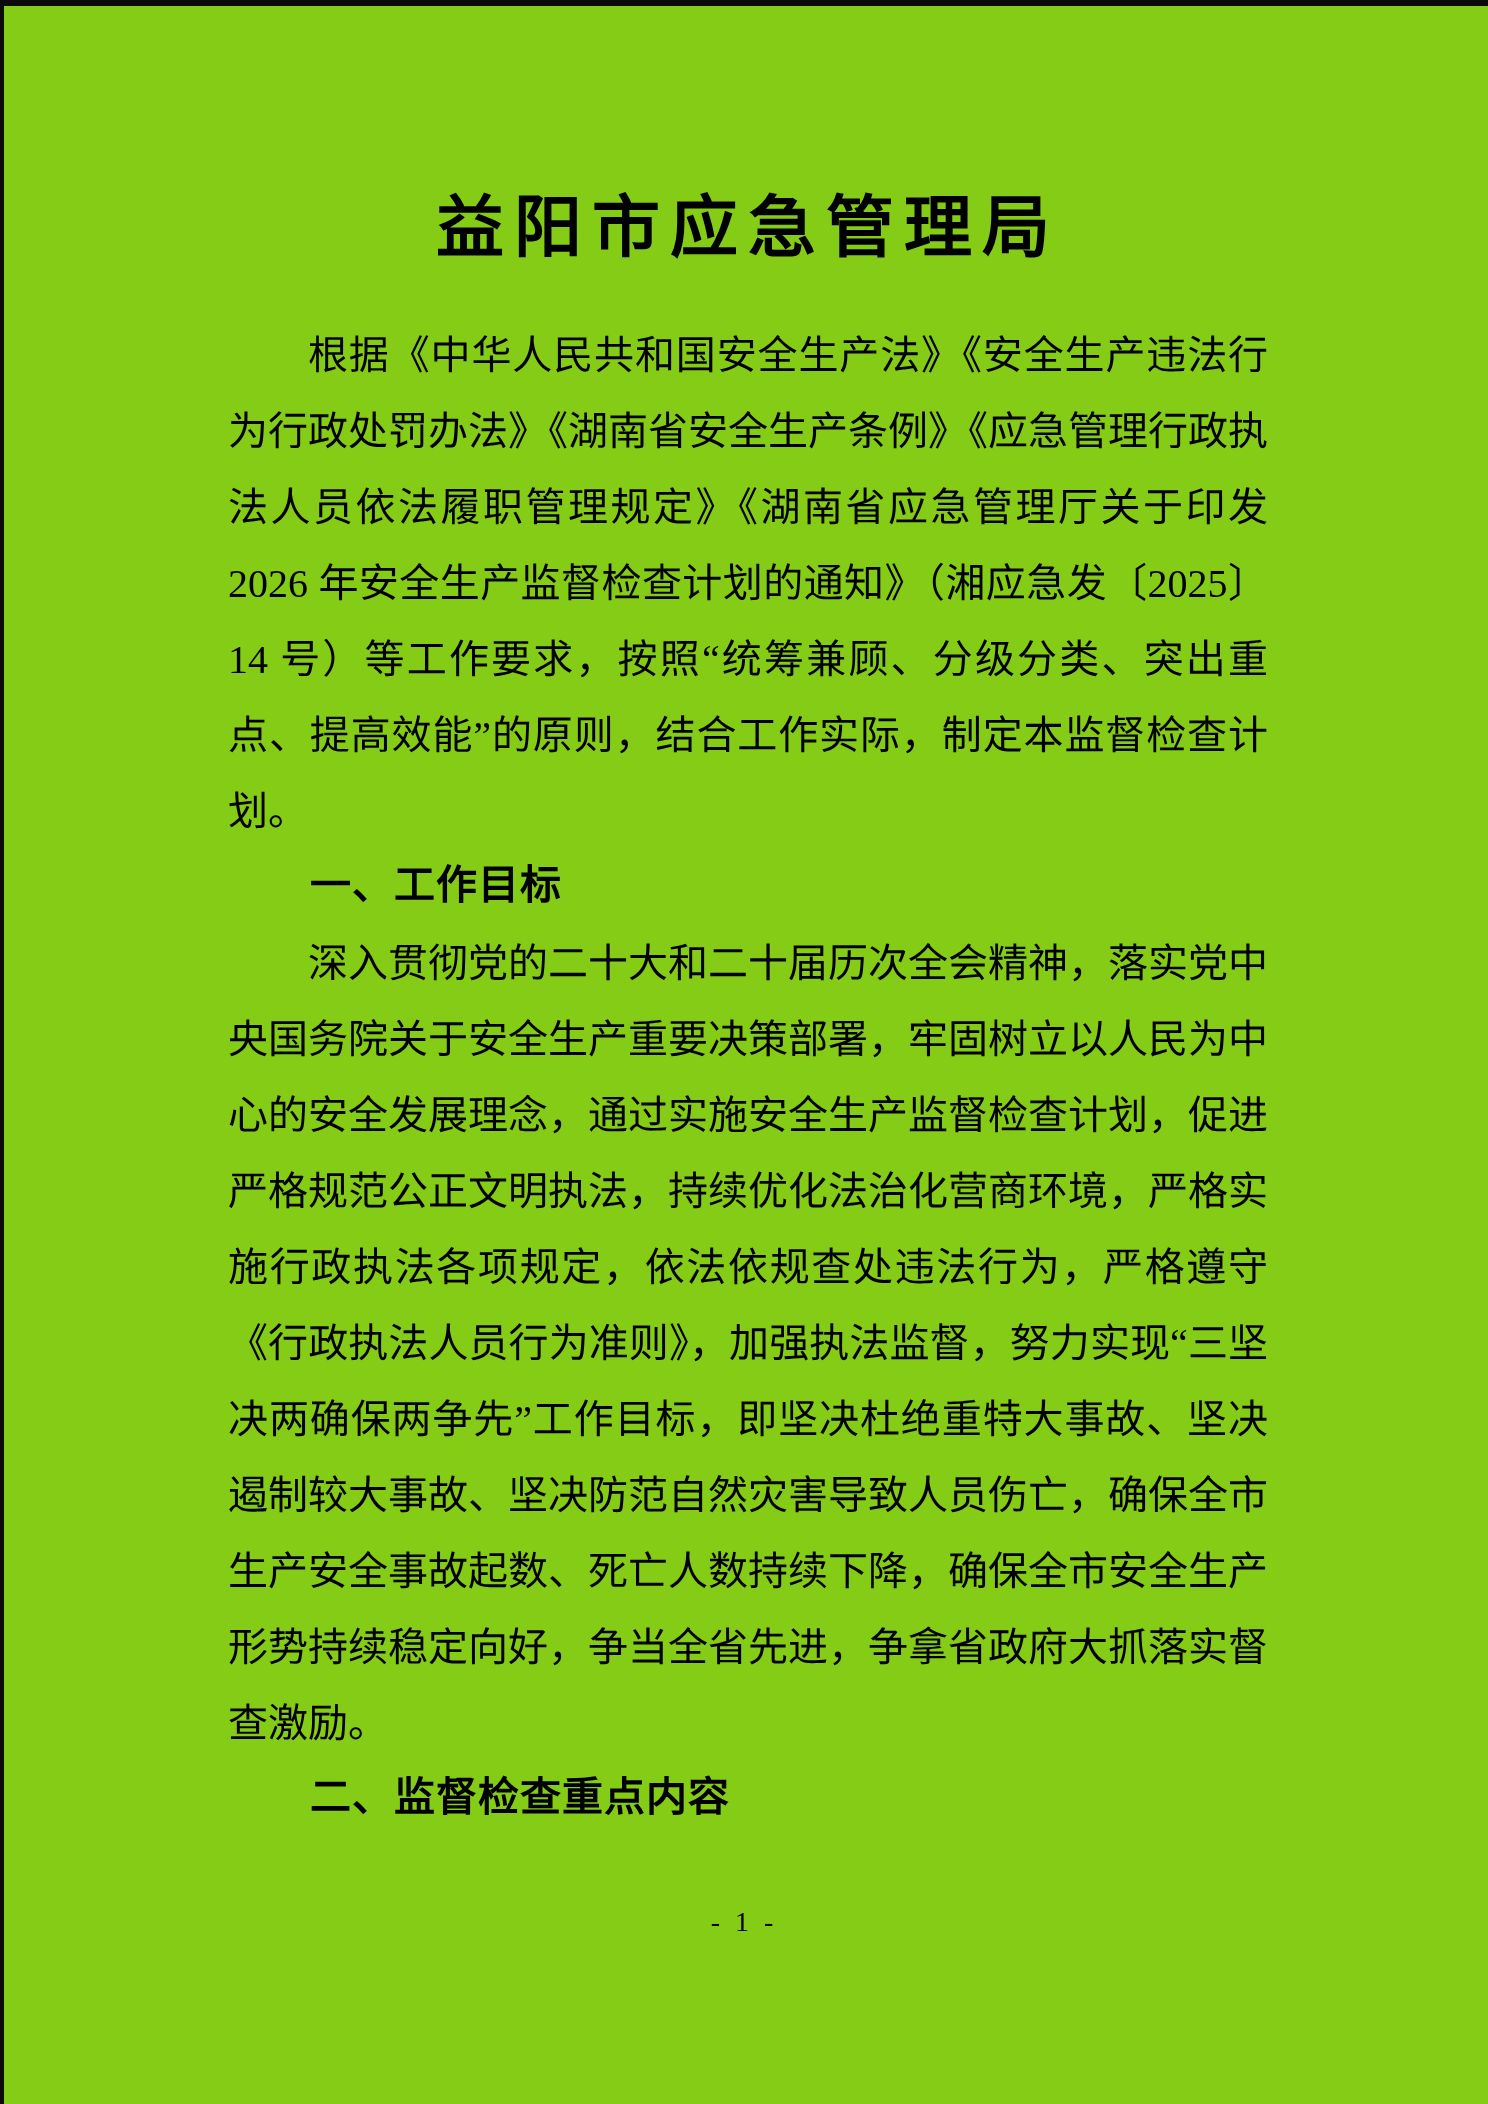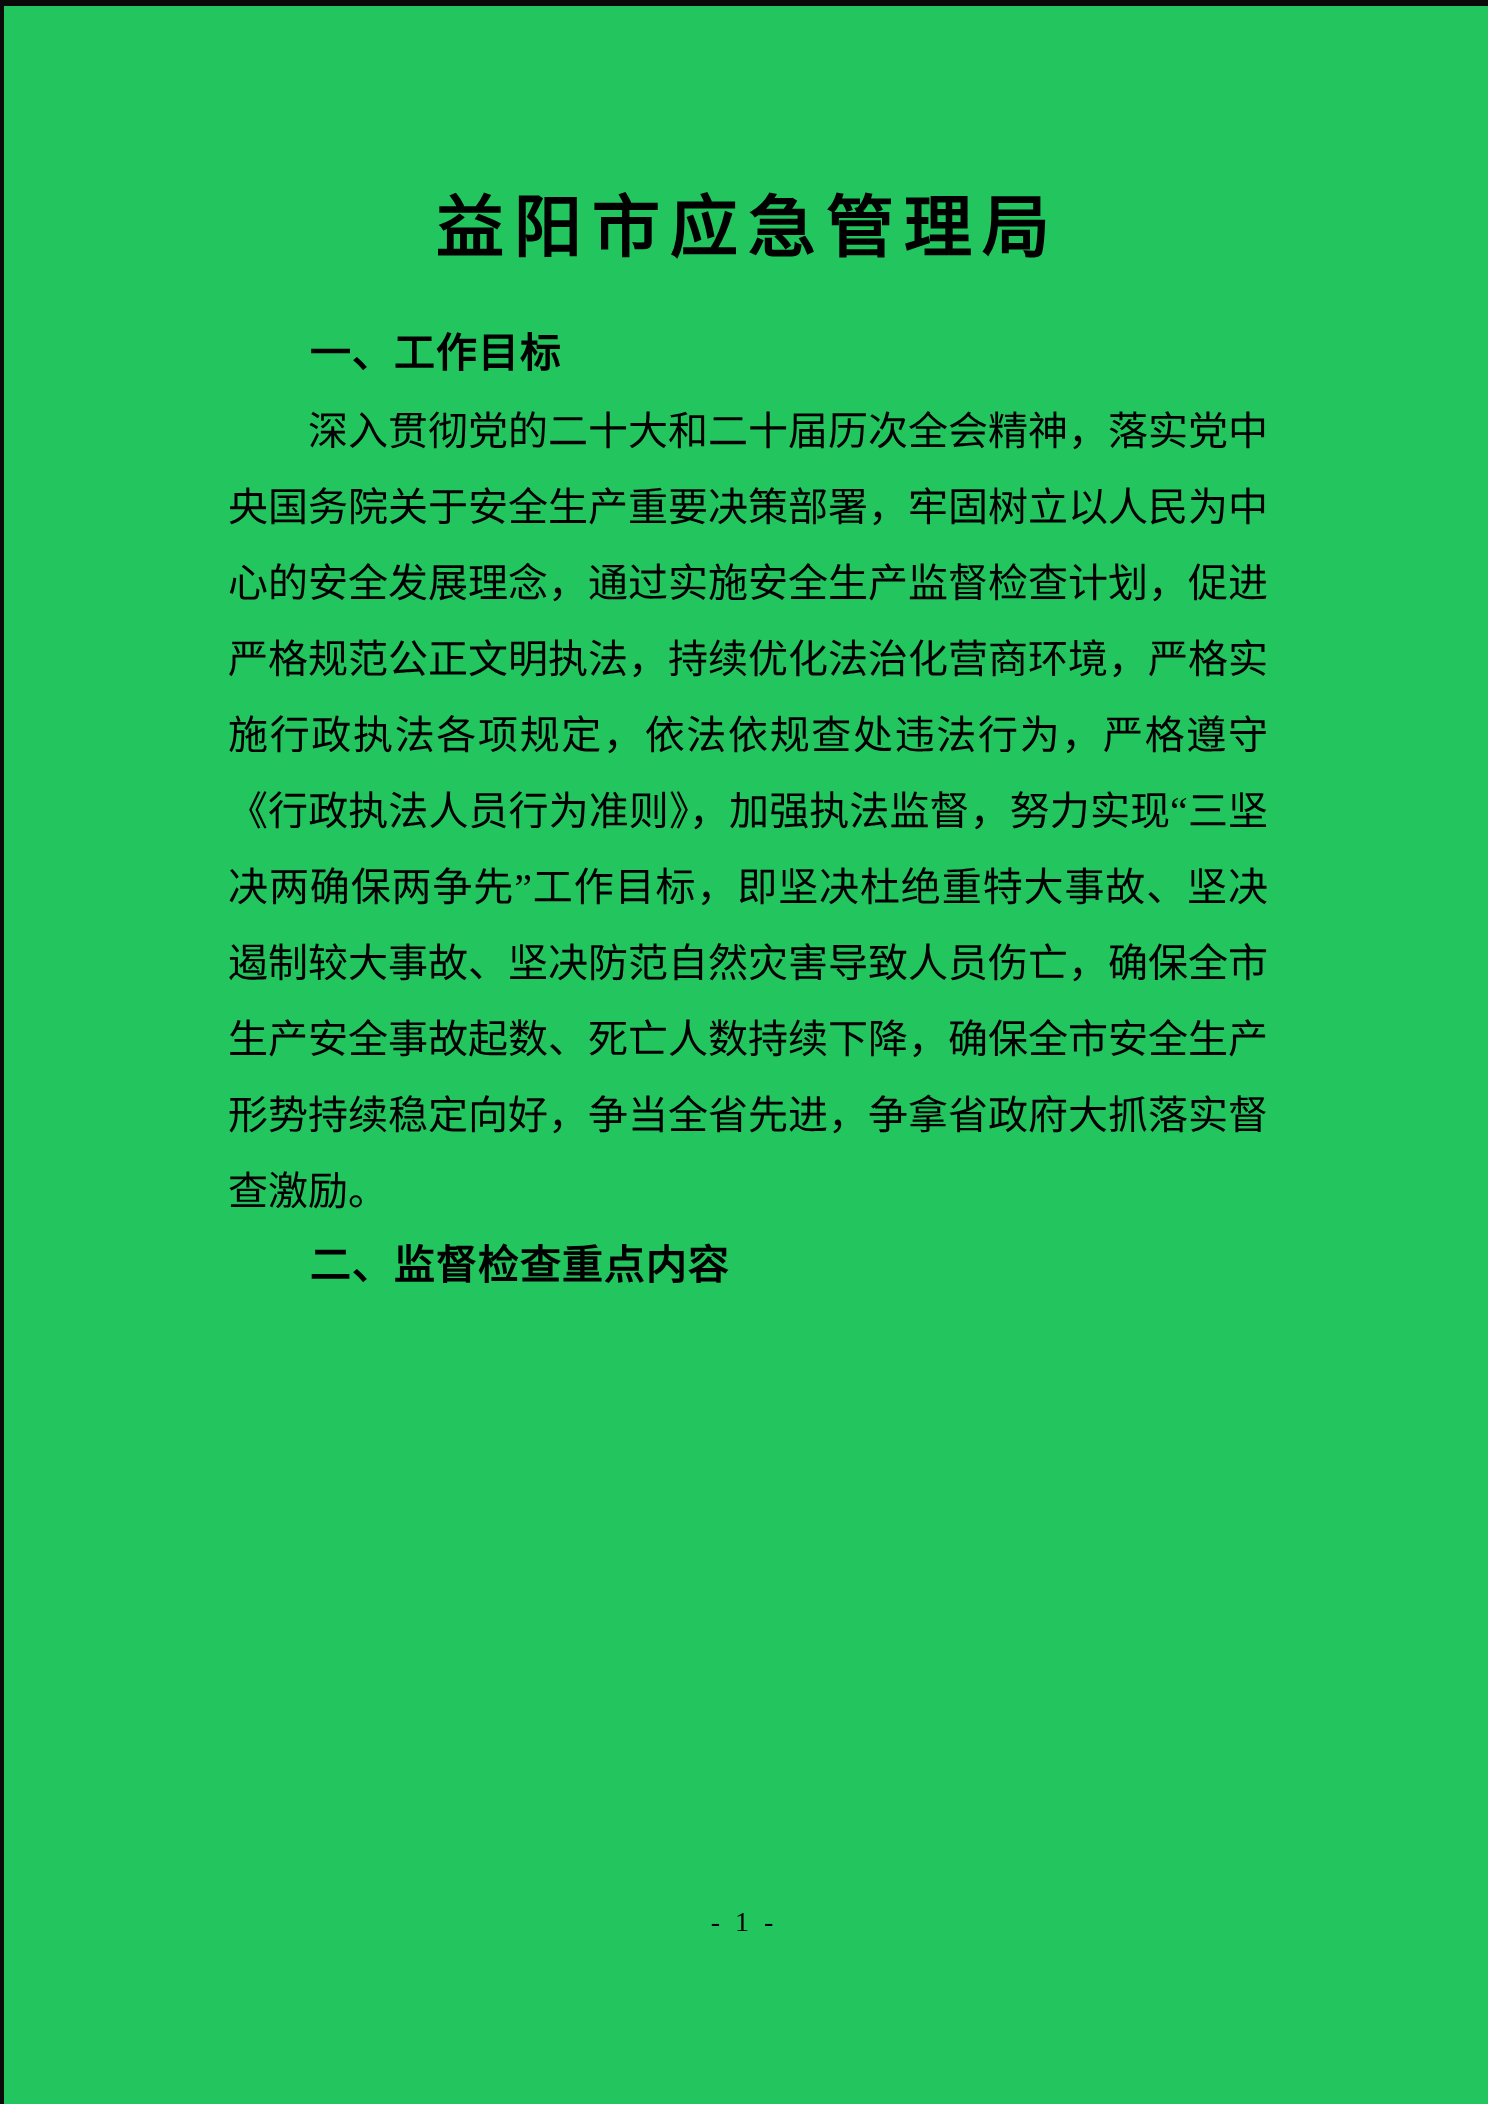--- a/index.html
+++ b/index.html
@@ -4,21 +4,21 @@
 <style>
   html, body {
     margin: 0;
     padding: 0;
     background: #ffffff;
   }
   .page {
     position: relative;
     width: 1488px;
     height: 2104px;
-    background: #22c55e;
+    background: #84cc16;
     overflow: hidden;
     font-family: "Liberation Serif", "DejaVu Serif", serif;
     color: #000000;
   }
   
   .scan-edge-top {
     position: absolute;
     top: 0; left: 0;
     width: 100%; height: 6px;
     background: #0a0a0a;
@@ -88,20 +88,21 @@
 <div class="page">
   <div class="scan-edge-top"></div>
   <div class="scan-edge-left"></div>
 
   <div class="content">
     <h1 class="doc-title">
       <span class="title-line">益阳市应急管理局</span>
     </h1>
 
     <div class="doc-body">
+        <p class="body-para">根据《中华人民共和国安全生产法》《安全生产违法行为行政处罚办法》《湖南省安全生产条例》《应急管理行政执法人员依法履职管理规定》《湖南省应急管理厅关于印发 2026 年安全生产监督检查计划的通知》（湘应急发〔2025〕14 号）等工作要求，按照“统筹兼顾、分级分类、突出重点、提高效能”的原则，结合工作实际，制定本监督检查计划。</p>
         <p class="heading">一、工作目标</p>
         <p class="body-para">深入贯彻党的二十大和二十届历次全会精神，落实党中央国务院关于安全生产重要决策部署，牢固树立以人民为中心的安全发展理念，通过实施安全生产监督检查计划，促进严格规范公正文明执法，持续优化法治化营商环境，严格实施行政执法各项规定，依法依规查处违法行为，严格遵守《行政执法人员行为准则》，加强执法监督，努力实现“三坚决两确保两争先”工作目标，即坚决杜绝重特大事故、坚决遏制较大事故、坚决防范自然灾害导致人员伤亡，确保全市生产安全事故起数、死亡人数持续下降，确保全市安全生产形势持续稳定向好，争当全省先进，争拿省政府大抓落实督查激励。</p>
         <p class="heading">二、监督检查重点内容</p>
       </div>
   </div>
 
   <div class="page-footer">- 1 -</div>
 </div>
 
 </body></html>

